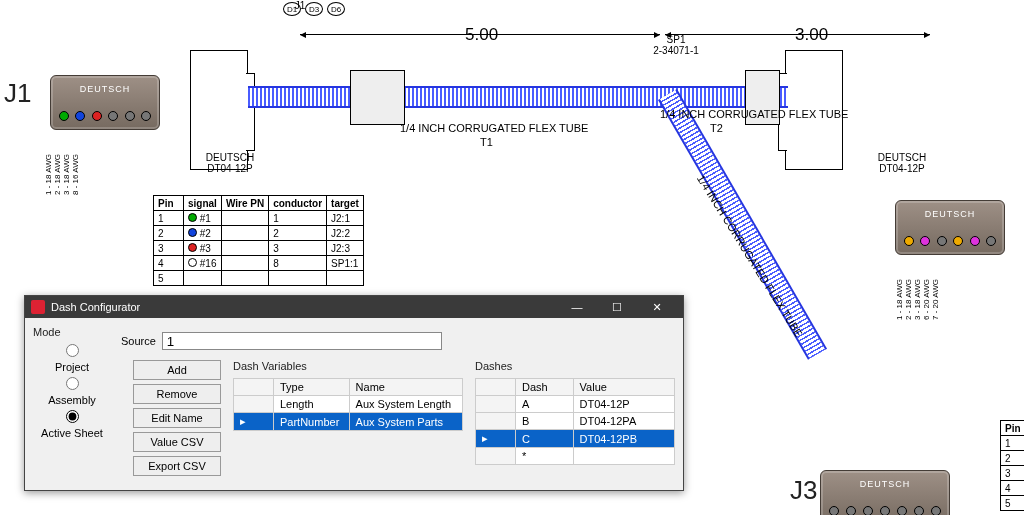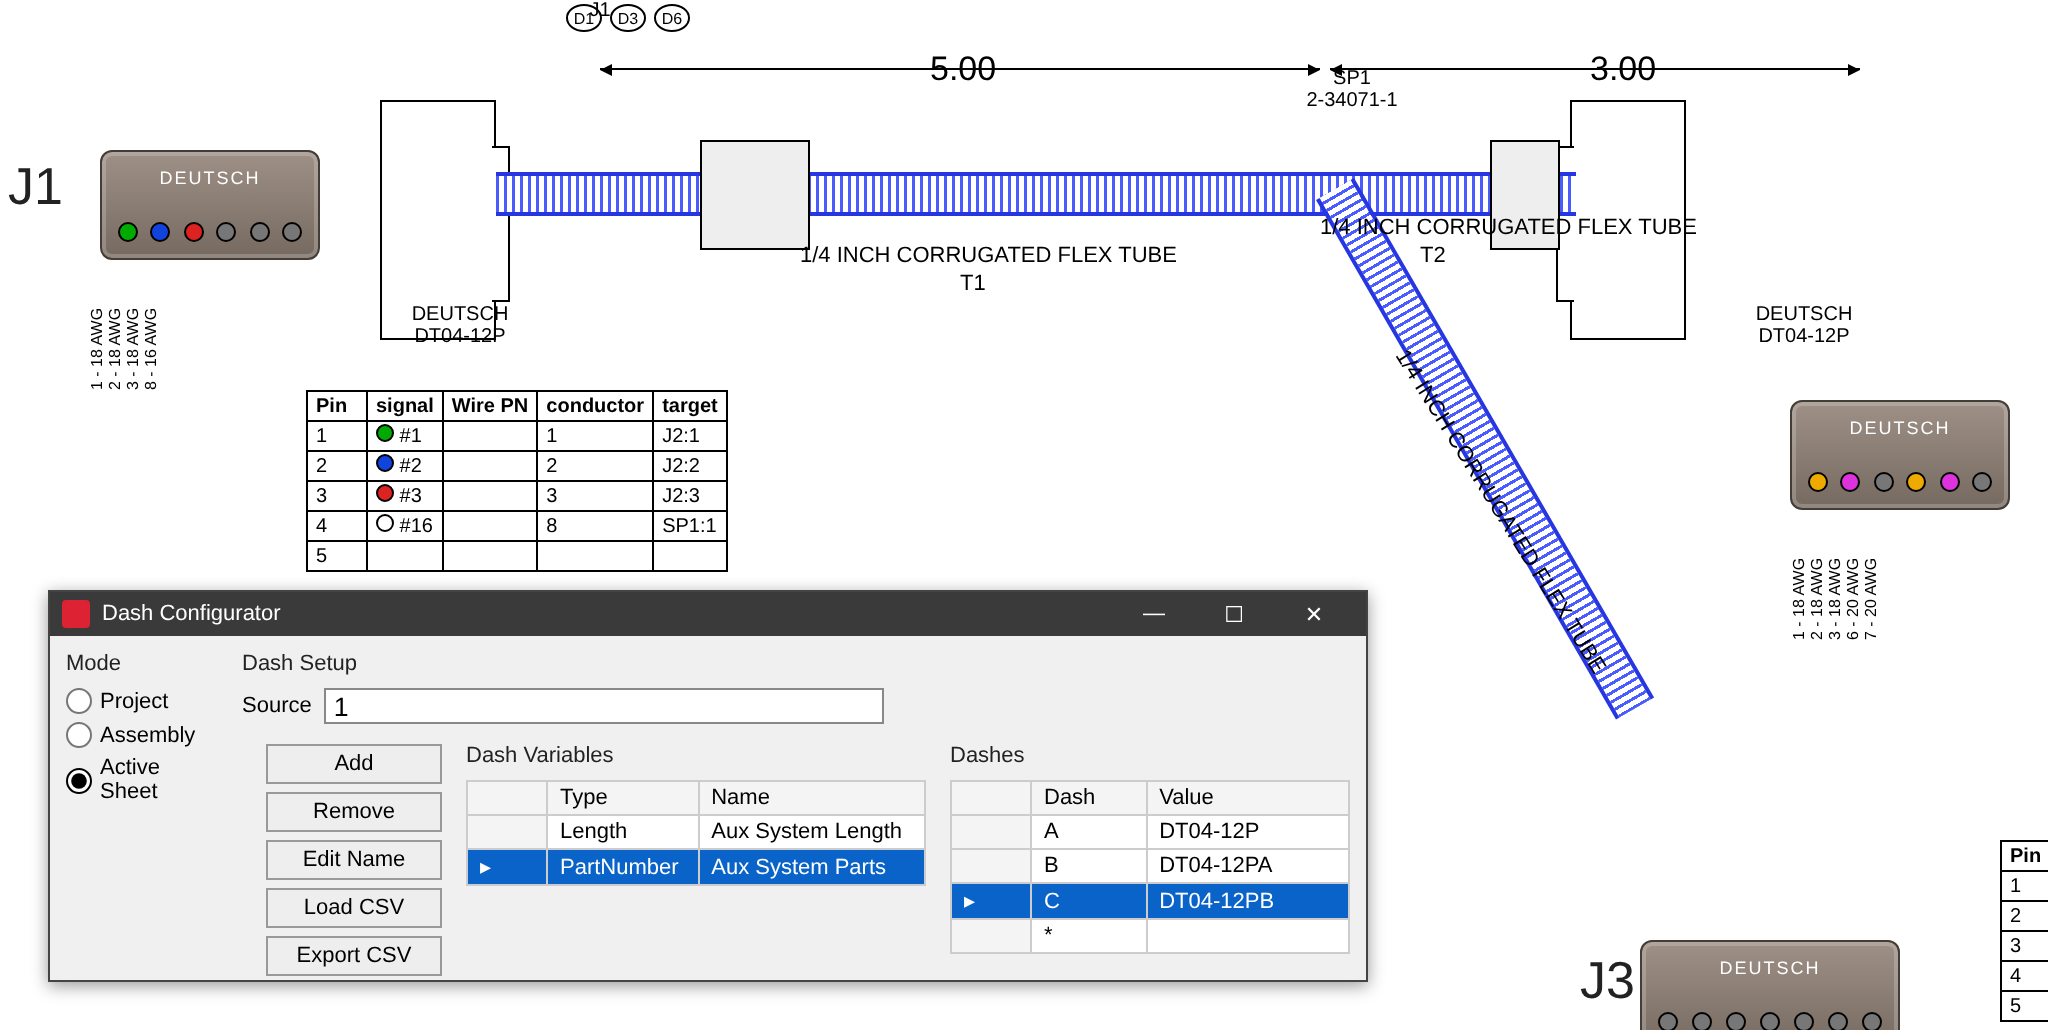--- a/index.html
+++ b/index.html
@@ -170,21 +170,21 @@
 .dlg-title .btn {
   width: 40px; height: 22px;
   display: flex; align-items: center; justify-content: center;
   color: #fff;
 }
 
 .dlg-body { display: flex; padding: 8px; gap: 10px; }
 .dlg-col1 { width: 98px; }
 .dlg-col2 { flex: 1; }
 .grp-label { display:block; margin-bottom: 6px; color:#222; }
-.radio-row { display:flex; align-items:center; gap:4px; margin: 4px 0; }
+.radio-row { display:flex; align-items:center; gap:4px; margin: 4px 0; flex-direction: column; }
 .radio-row input { accent-color: #000; }
 
 .row-inline { display:flex; align-items:center; gap:6px; margin: 6px 0 10px; }
 .row-inline input[type="text"] {
   border: 1px solid #888;
   height: 18px;
   padding: 0 4px;
   width: 280px;
   background:#fff;
 }
@@ -408,31 +408,30 @@
       <label class="radio-row">
         <input type="radio" name="m" style="">
           <span>Assembly</span>
       </label>
       <label class="radio-row">
         <input type="radio" name="m" checked="" style="">
           <span>Active Sheet</span>
       </label>
     </div>
     <div class="dlg-col2">
-      <span class="grp-label">Dash Setup</span>
       <div class="row-inline">
         <span>Source</span>
         <input type="text" value="1" style="">
       </div>
       <div class="setup-row">
         <div>
           <div class="btn-flat">Add</div>
           <div class="btn-flat">Remove</div>
           <div class="btn-flat">Edit Name</div>
-          <div class="btn-flat">Load CSV</div>
+          <div class="btn-flat">Value CSV</div>
           <div class="btn-flat">Export CSV</div>
         </div>
         <div>
           <span class="grp-label">Dash Variables</span>
           <table class="grid grid-dvar">
             <thead>
                 <tr id="dvar-head">
                   <th class="rowhdr"></th>
                   <th>Type</th>
                   <th>Name</th>

